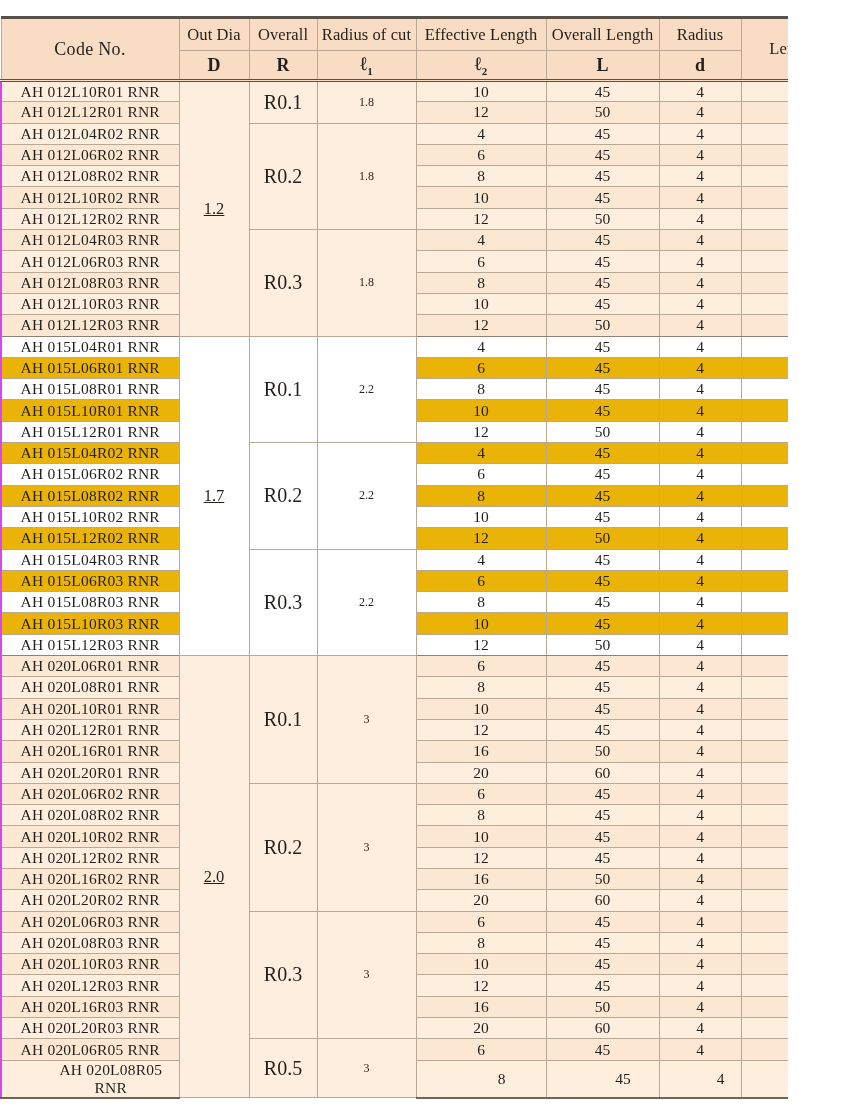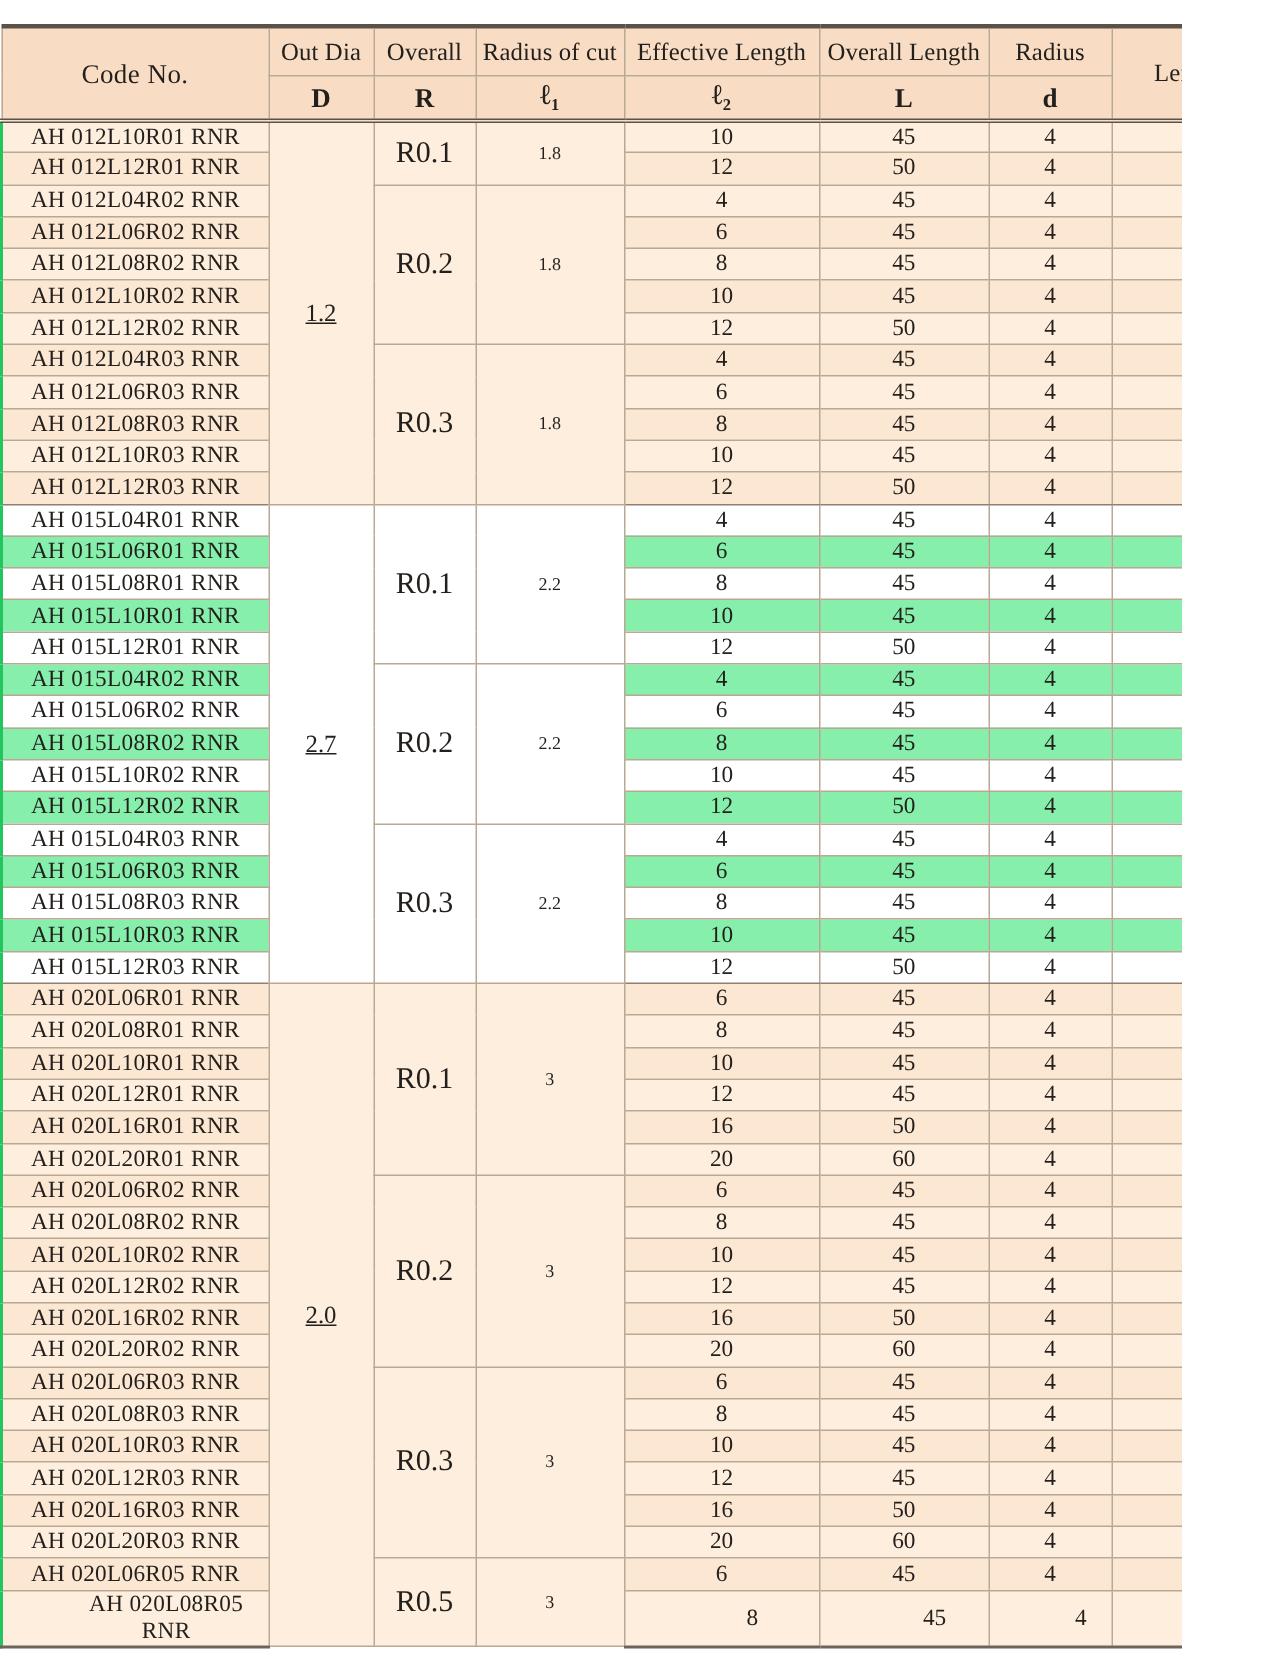--- a/index.html
+++ b/index.html
@@ -58,37 +58,37 @@
 
   
   tbody td {
     height: 21.3px;
     font-size: 15.5px;
     border-color: #c2b2a0;
   }
   tbody td.code {
     font-size: 15.5px;
     letter-spacing: .2px;
-    border-left: 2px solid #22c55e;
+    border-left: 2px solid #d946ef;
   }
   tbody td.price { border-right: 2px solid #8d8075; }
   td.merge {
     font-size: 16px;
     border-color: #b2a characterless;
   }
   td.merge { border-color:#b2a190; }
   td.dia { font-size: 16.5px; text-decoration: underline; }
   td.rad { font-size: 20px; }
   td.loc { font-size: 12px; }
 
   
   tr.tint td { background: #fdeedd; }
   tr.tint.alt td { background: #fbe7d2; }
   tr.plain td { background: #ffffff; }
-  tr.plain.alt td { background: #86efac; }
+  tr.plain.alt td { background: #eab308; }
 
   
   td.grp-end { border-bottom: 1px solid #a4948. }
   td.grp-end { border-bottom-color:#a49484; }
   tr.block-end td { border-bottom: 1px solid #8d8075; }
   tbody tr.last-row td { border-bottom: 2px solid #6e645a; padding-left: 41px; }
 
   
   td.m-tint { background: #fdeedd !important; }
   td.m-plain { background: #ffffff !important; }
@@ -215,21 +215,21 @@
         </tr>
         <tr class="tint alt block-end">
           <td class="code grp-end">AH 012L12R03 RNR</td>
           <td class="grp-end">12</td>
           <td class="grp-end">50</td>
           <td class="grp-end">4</td>
           <td class="price grp-end"></td>
         </tr>
         <tr class="plain">
           <td class="code">AH 015L04R01 RNR</td>
-          <td class="merge dia m-plain" rowspan="15">2.7</td>
+          <td class="merge dia m-plain" rowspan="15">1.7</td>
           <td class="merge rad m-plain" rowspan="5">R0.1</td>
           <td class="merge loc m-plain" rowspan="5">2.2</td>
           <td class="">4</td>
           <td class="">45</td>
           <td class="">4</td>
           <td class="price"></td>
         </tr>
         <tr class="plain alt">
           <td class="code">AH 015L06R01 RNR</td>
           <td class="">6</td>

